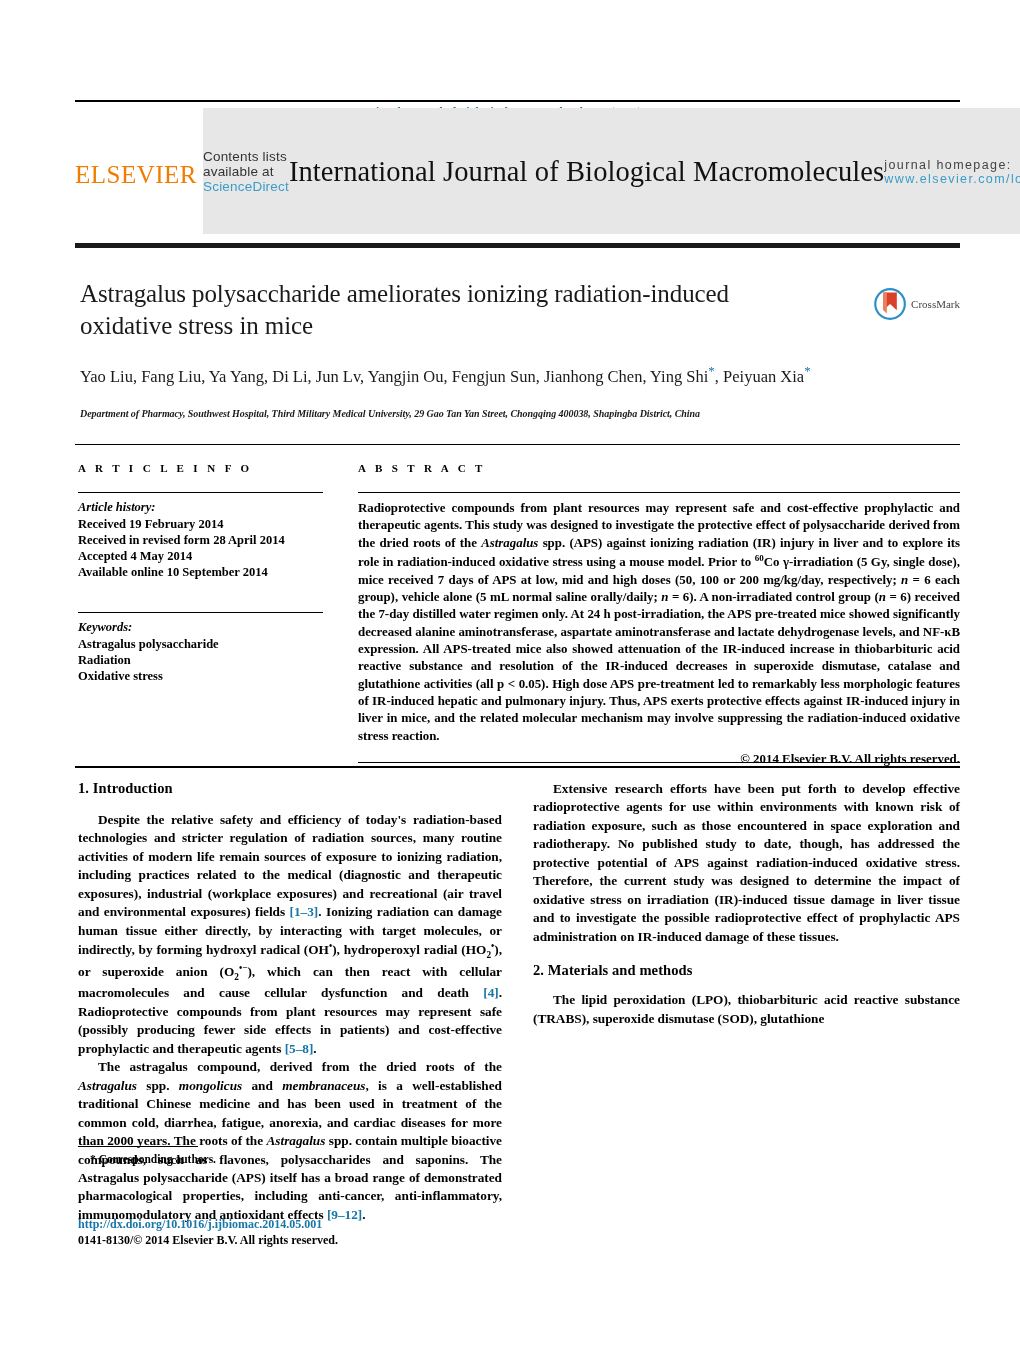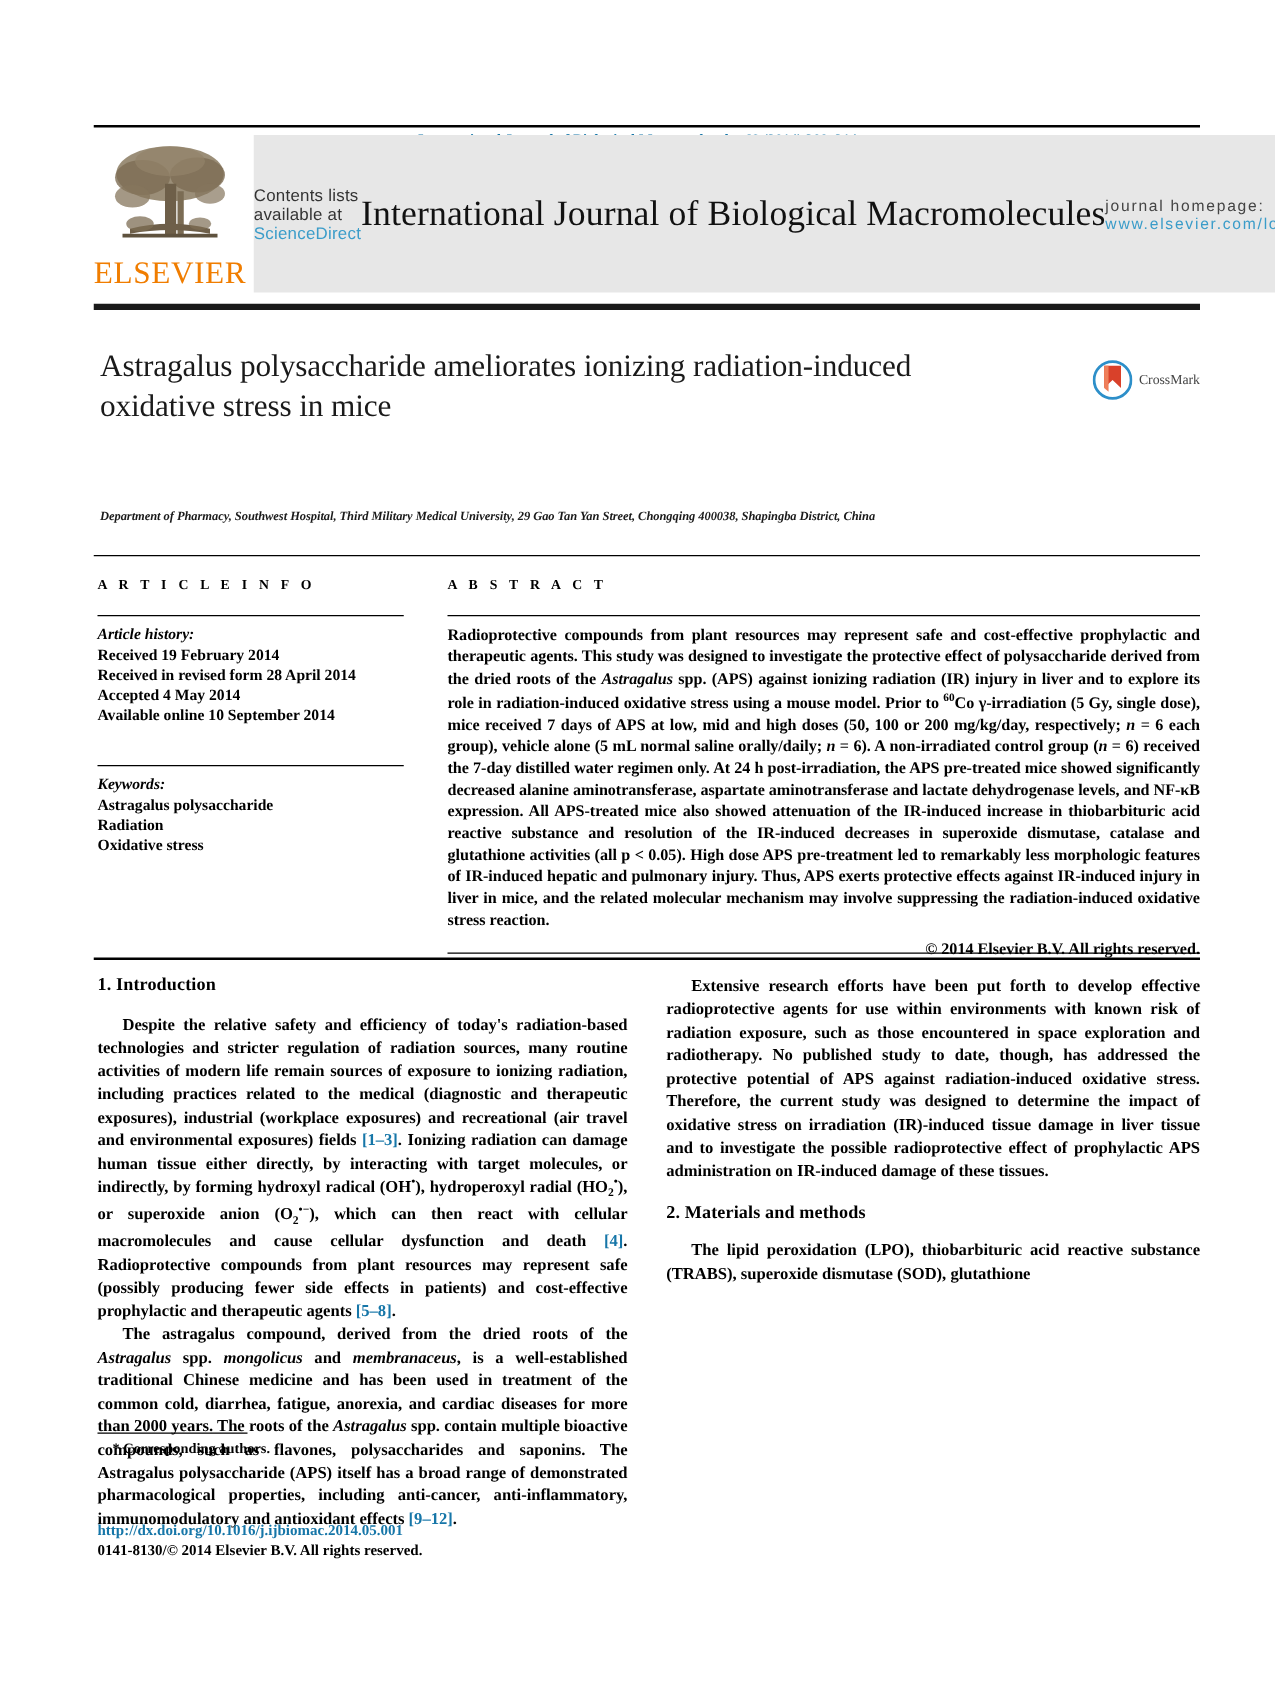--- a/index.html
+++ b/index.html
@@ -49,21 +49,21 @@
   .masthead-inner {
     display: flex;
     align-items: stretch;
     height: 134px;
     padding-top: 3px;
   }
   .elsevier-logo {
     width: 122px;
     flex: 0 0 122px;
     display: flex;
-    flex-direction: column;
+    flex-direction: row;
     align-items: center;
     justify-content: flex-start;
     padding-top: 4px;
   }
   .tree-svg { display:block; }
   .elsevier-word {
     font-family: "Liberation Serif", serif;
     font-size: 25px;
     letter-spacing: 0.5px;
     color: #f07d00;
@@ -404,20 +404,23 @@
 
   <div class="crossmark">
     <svg width="38" height="38" viewBox="0 0 38 38">
       <circle cx="19" cy="19" r="17.5" fill="#ffffff" stroke="#2d8fc9" stroke-width="2.6"></circle>
       <path d="M11 5.5 h16 v21 l-8 -7.5 l-8 7.5 z" fill="#d9412a"></path>
       <path d="M11 5.5 h4.2 v24.6 l-4.2 -3.6 z" fill="#ef7f5a"></path>
     </svg>
     <span class="crossmark-label">CrossMark</span>
   </div>
 
+  <div class="authors">
+    <span>Yao Liu, Fang Liu, Ya Yang, Di Li, Jun Lv, Yangjin Ou, Fengjun Sun, Jianhong Chen, Ying Shi</span><span class="star">*</span><span>, Peiyuan Xia</span><span class="star">*</span>
+  </div>
 
   <div class="affiliation">Department of Pharmacy, Southwest Hospital, Third Military Medical University, 29 Gao Tan Yan Street, Chongqing 400038, Shapingba District, China</div>
 
   <div class="info-rule-top"></div>
 
   <div class="col-info">
     <div class="sec-label">A R T I C L E   I N F O</div>
     <div class="hr-thin"></div>
     <div class="hist-title">Article history:</div>
     <div class="hist-line">Received 19 February 2014</div>

